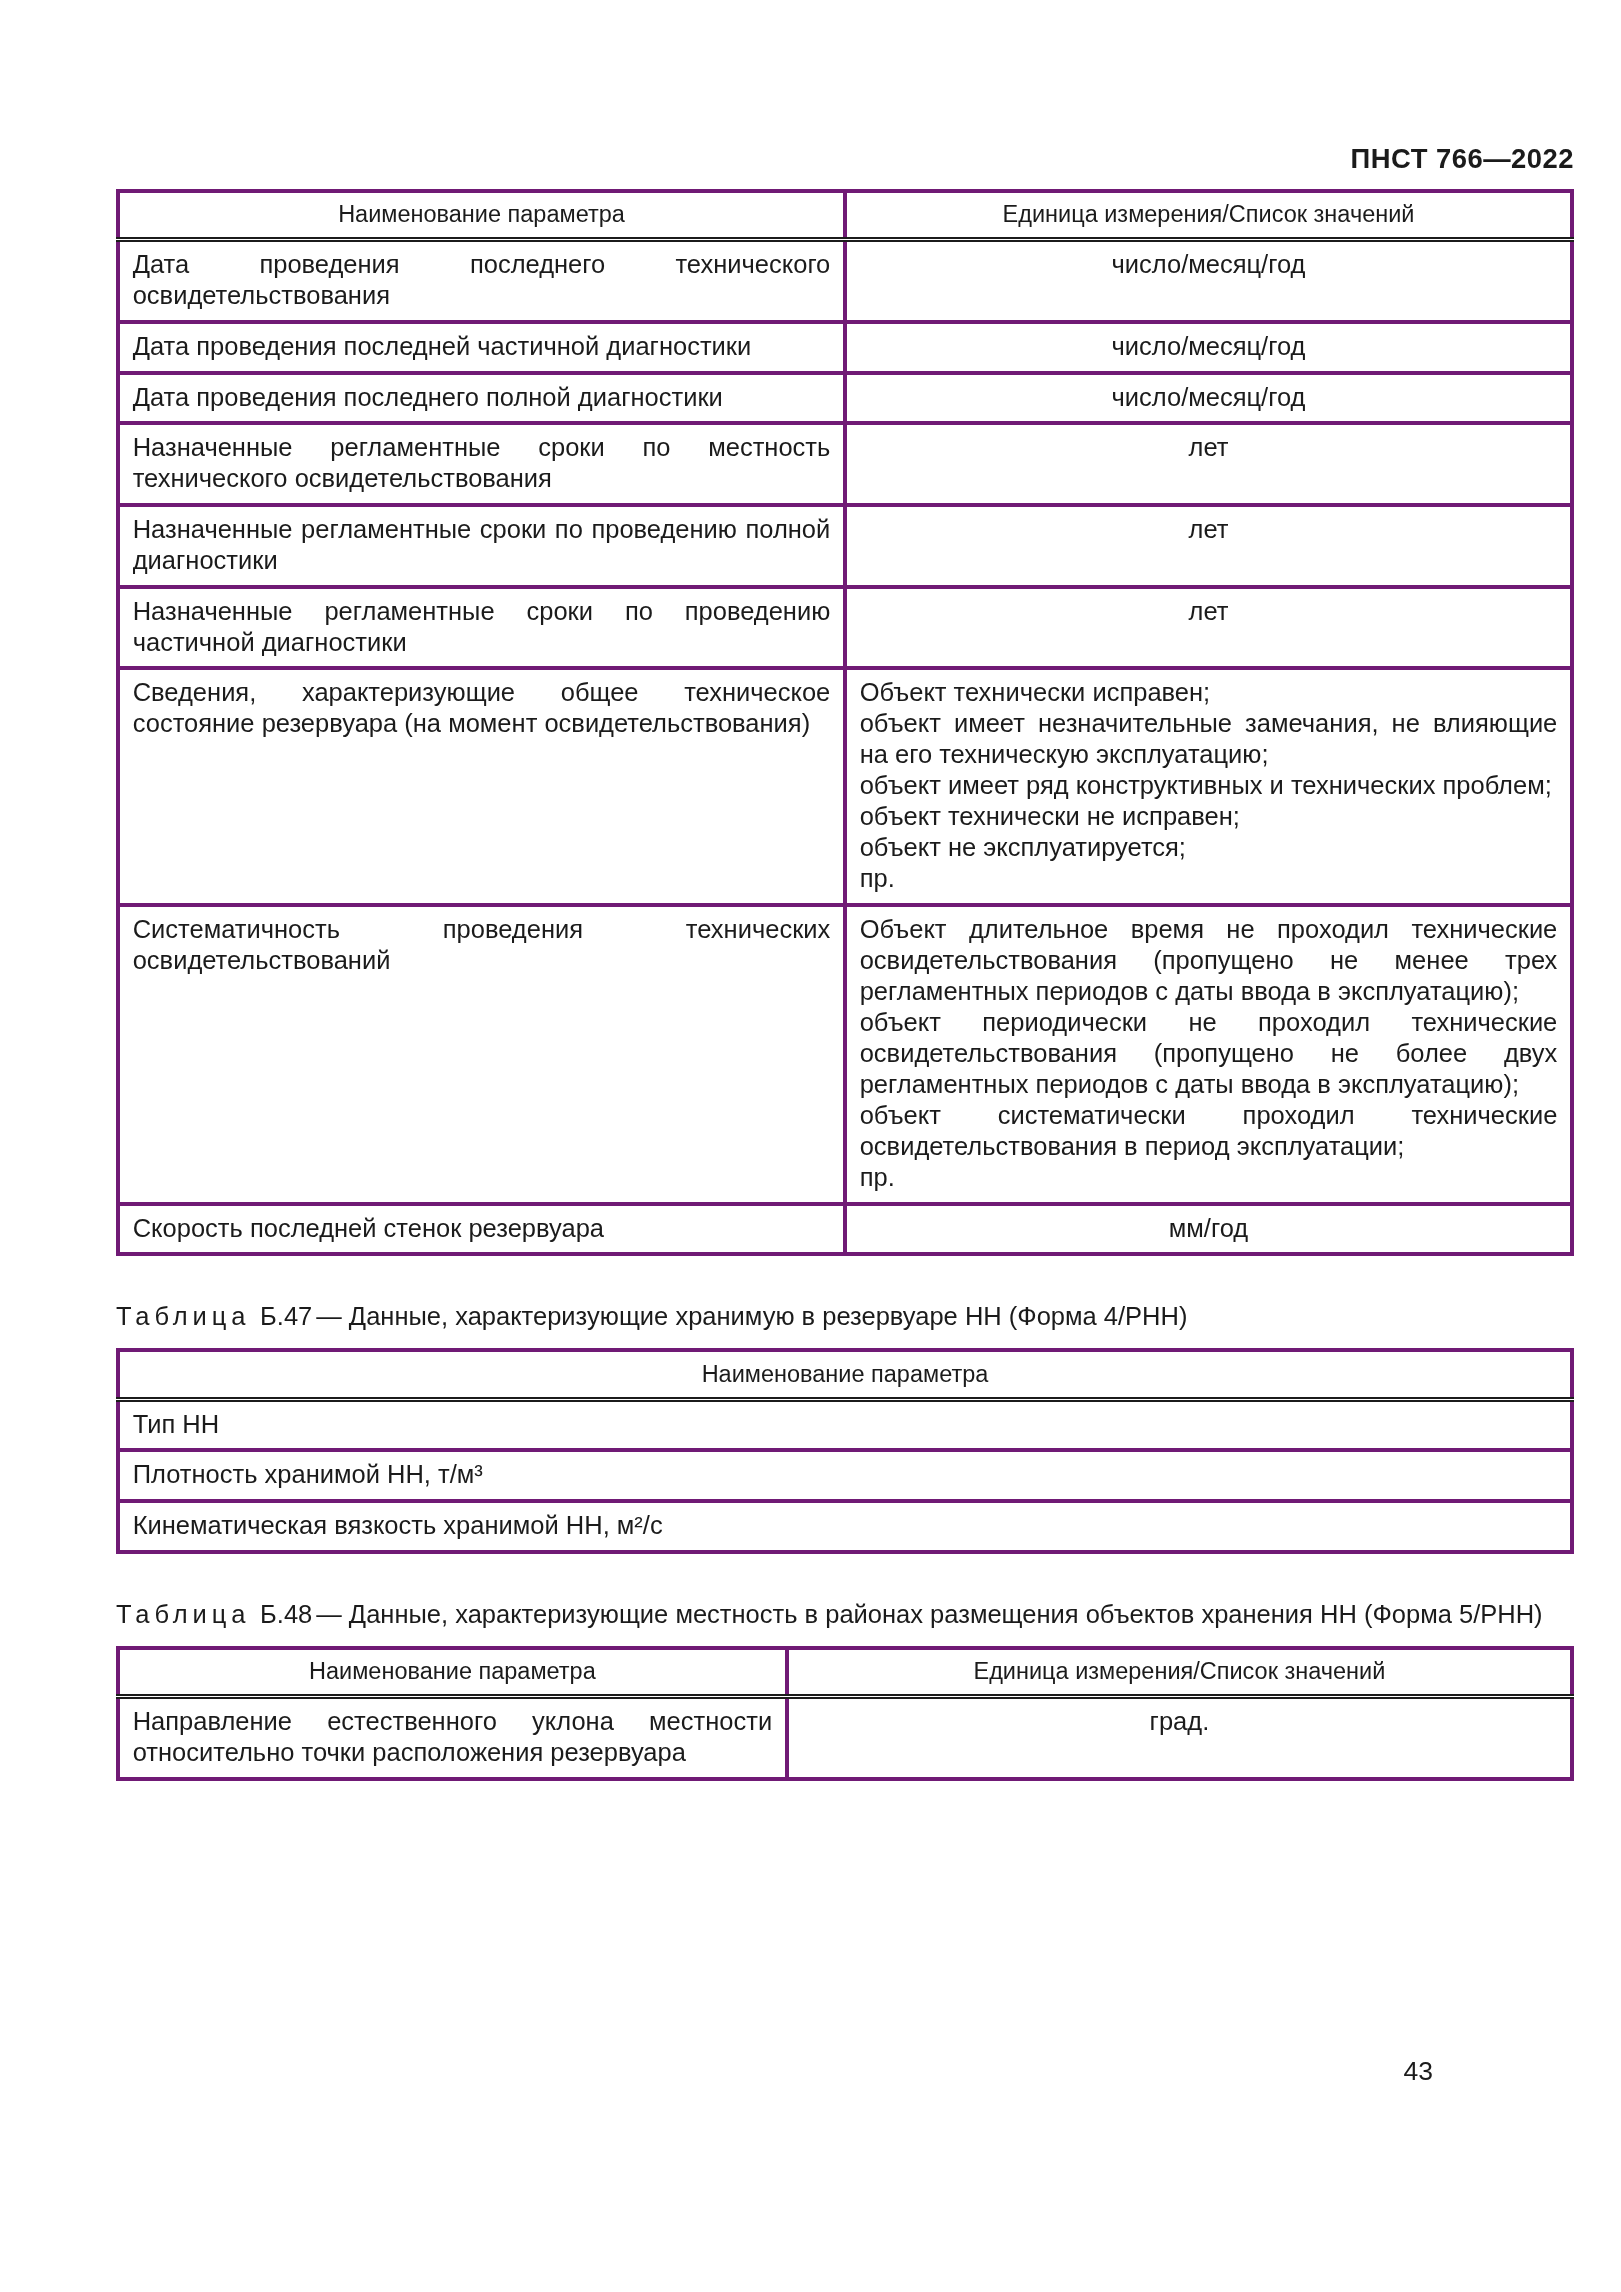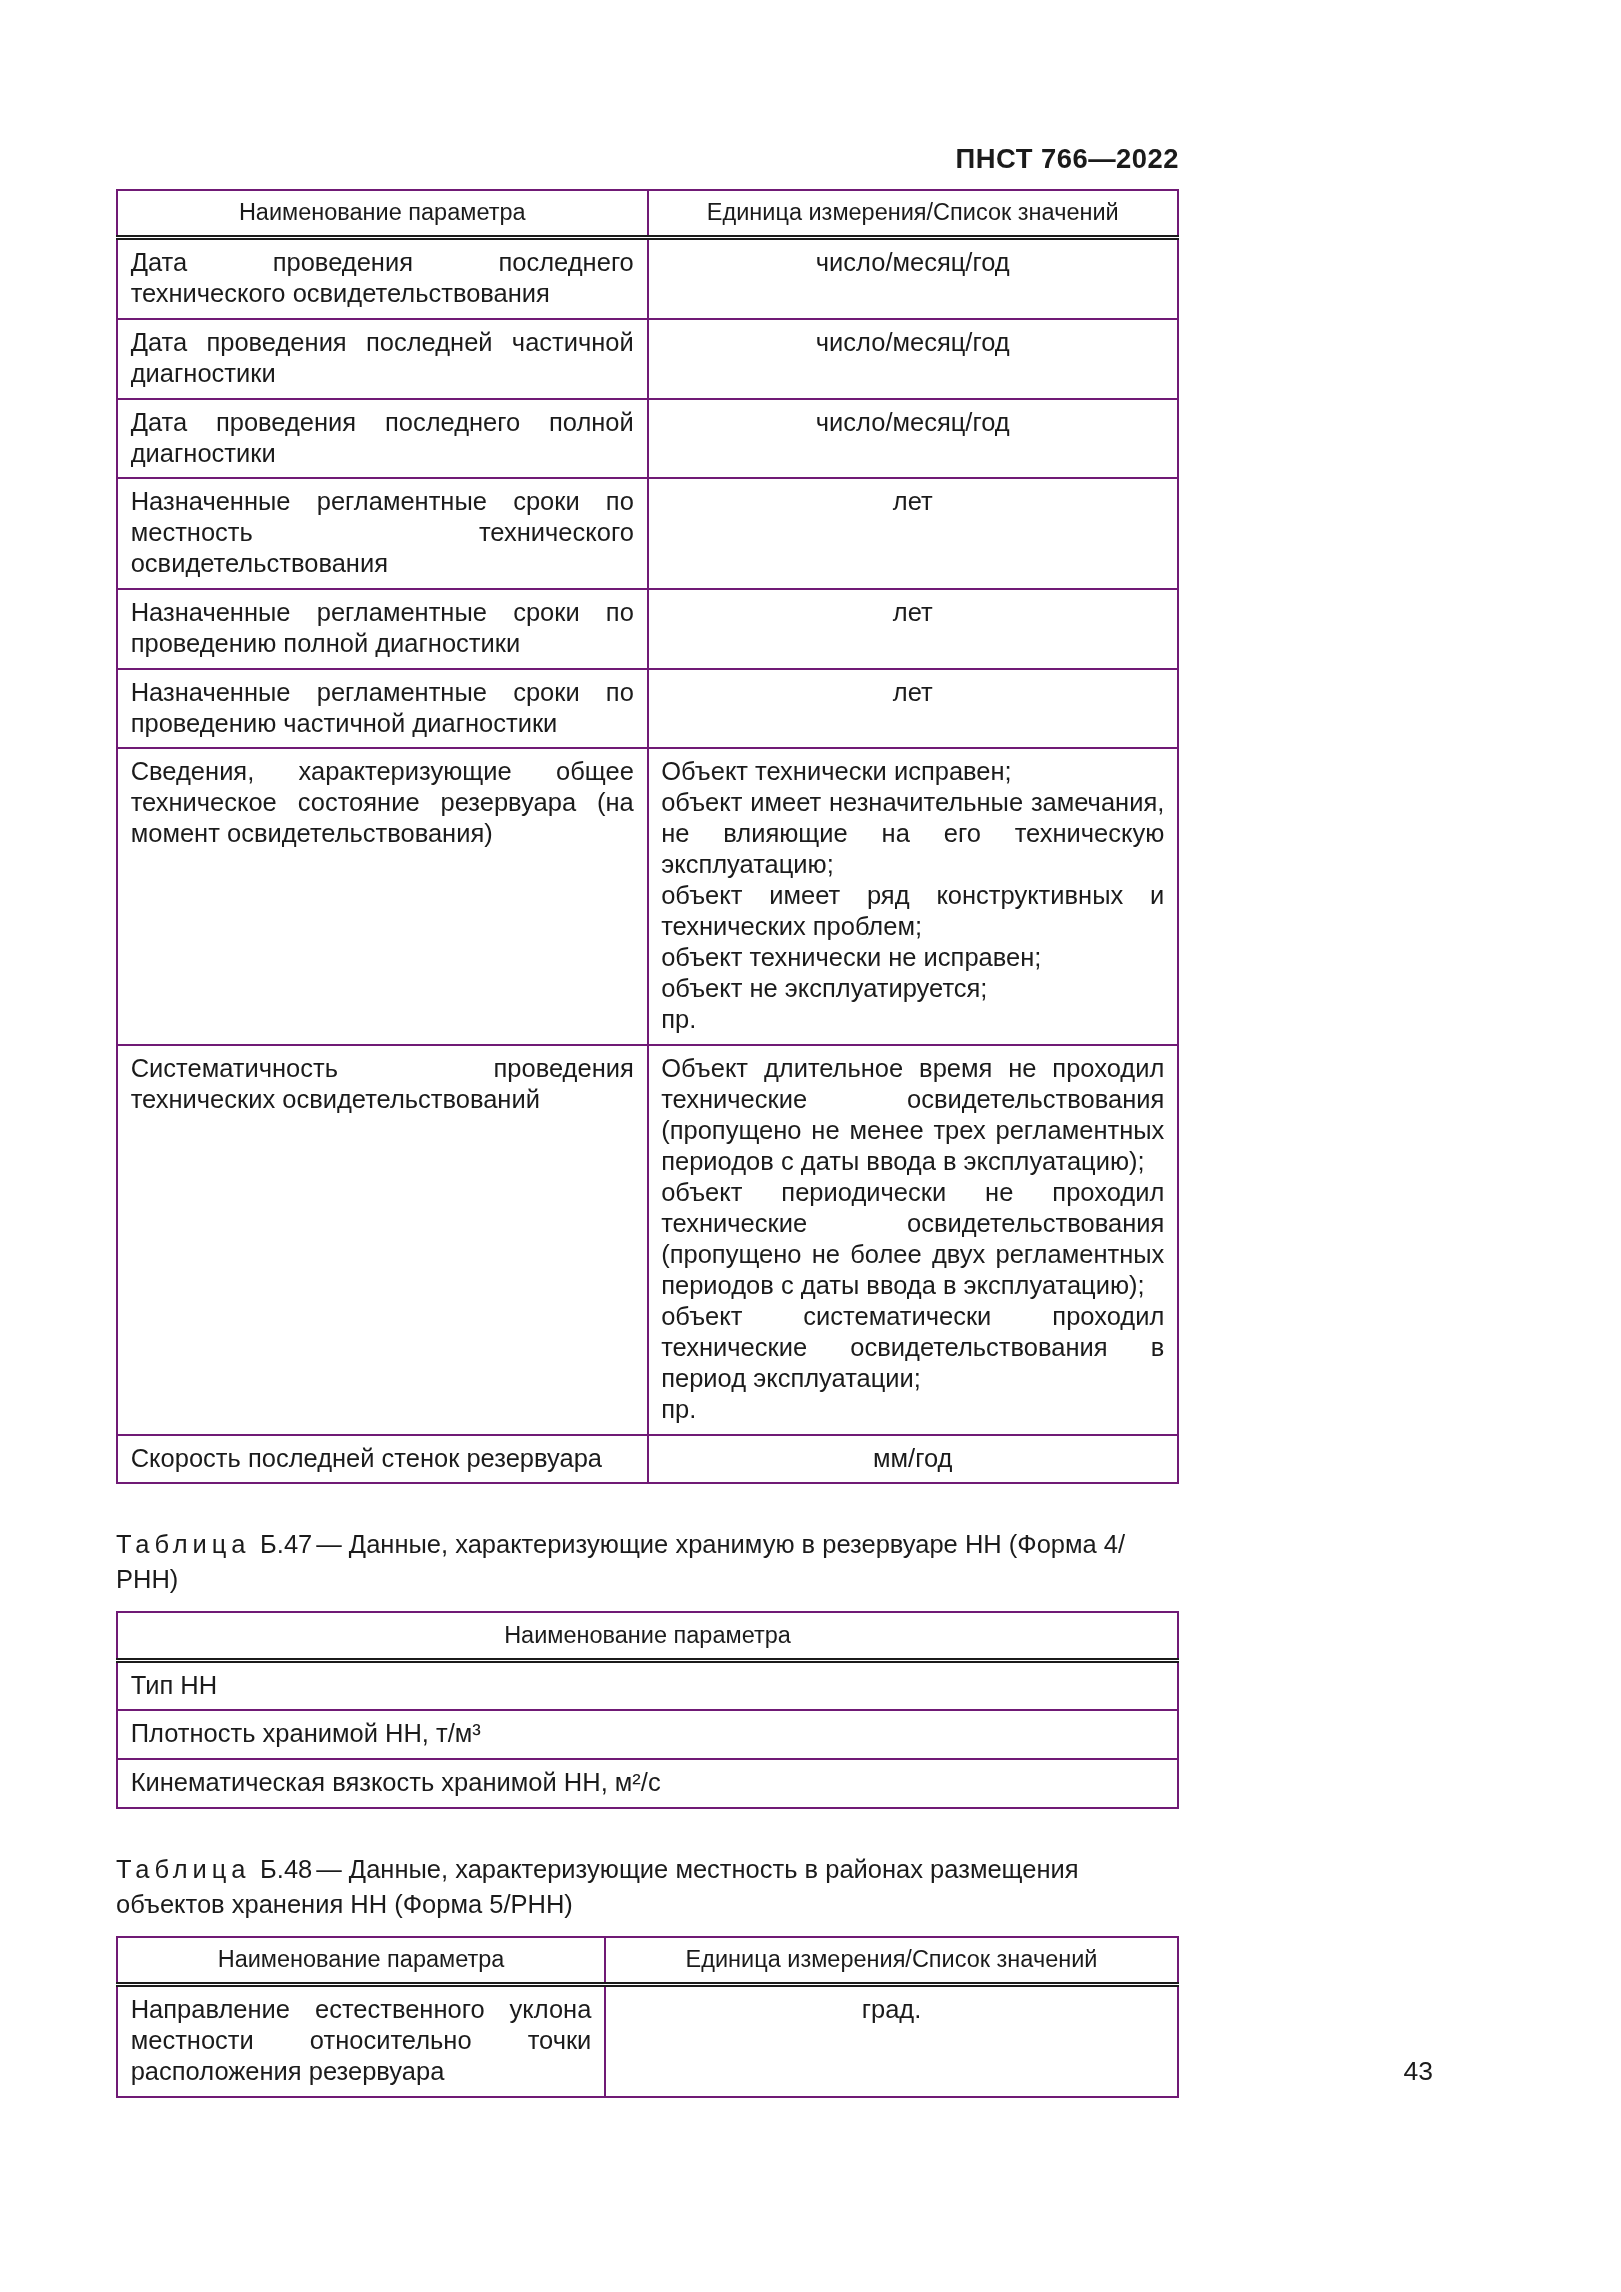--- a/index.html
+++ b/index.html
@@ -6,42 +6,42 @@
   html, body { background: #ffffff; }
   body {
     width: 1621px; height: 2293px;
     position: relative;
     font-family: "Liberation Sans", sans-serif;
     color: #1b1b1b;
   }
   .page {
     position: absolute;
     left: 116px; top: 0;
-    width: 1063px;
+    width: 1458px;
   }
   .doc-code {
     margin-top: 143px;
     text-align: right;
     font-weight: bold;
     font-size: 27.4px;
     letter-spacing: 0.5px;
   }
   .continuation {
     margin-top: 55px;
     font-style: italic;
     font-size: 25.5px;
   }
   table {
     border-collapse: collapse;
     width: 100%;
     table-layout: fixed;
   }
   .tbl { margin-top: 13.7px; }
   th, td {
-    border: 2px solid #701a75;
+    border: 4px solid #701a75;
     vertical-align: top;
     font-size: 25.5px;
     line-height: 31px;
     padding: 6.9px 12.7px 8.8px 12.7px;
   }
   th {
     font-weight: normal;
     text-align: center;
     font-size: 23.5px;
     line-height: 29px;

